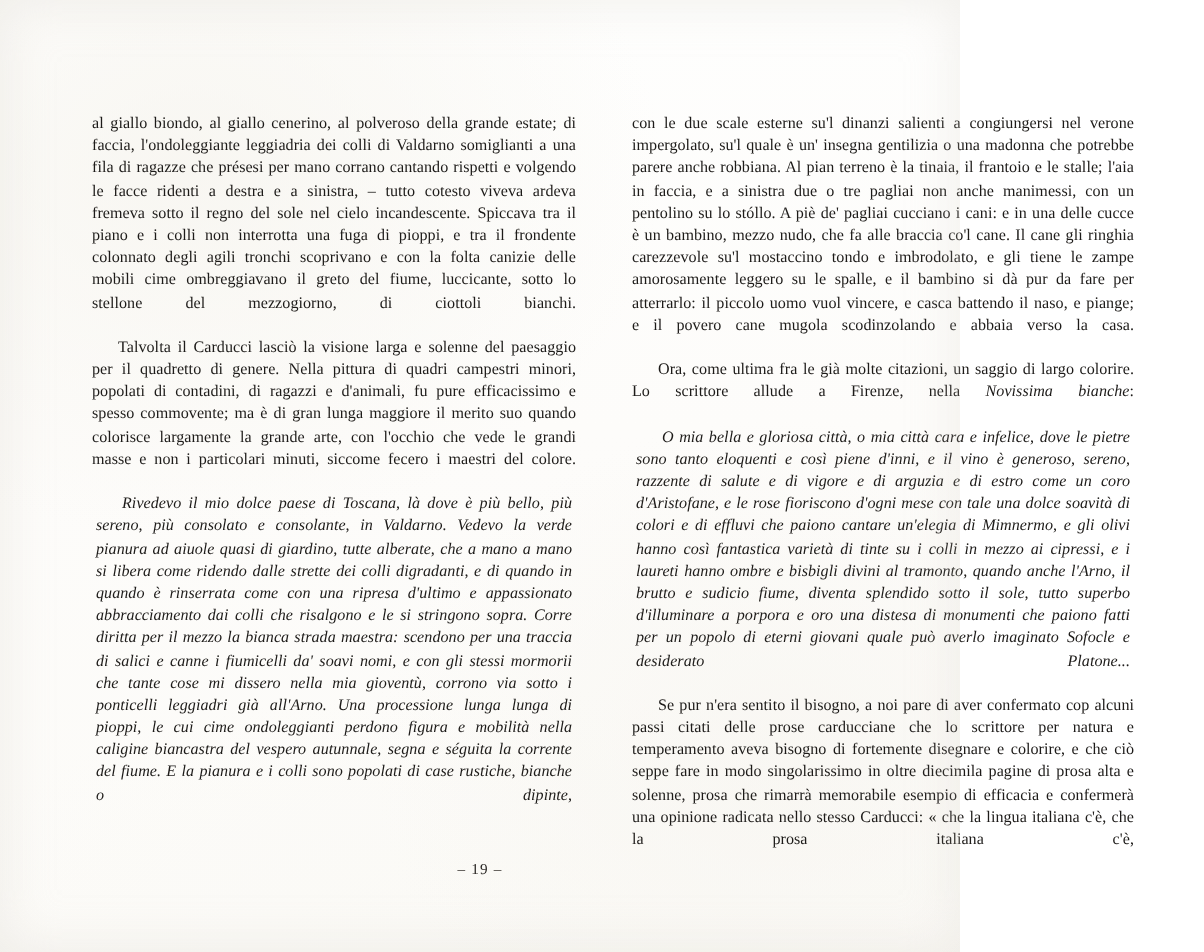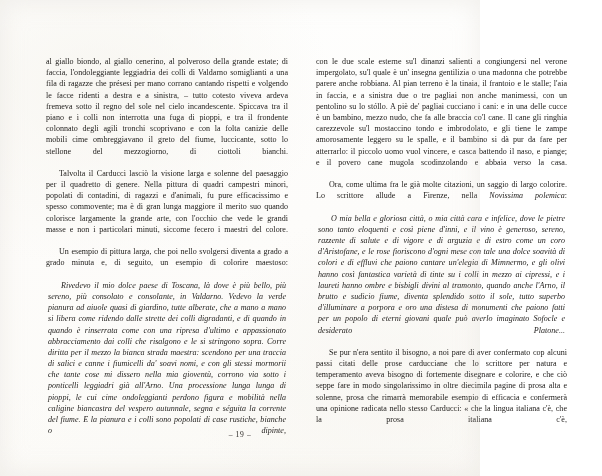--- a/index.html
+++ b/index.html
@@ -106,27 +106,26 @@
 
 <div id="page">
 
   <div id="paper-texture"></div>
 
   <div id="columns">
 
     <div class="column" id="col-left">
       <p class="para noindent">al giallo biondo, al giallo cenerino, al polveroso della grande estate; di faccia, l'ondoleggiante leggiadria dei colli di Valdarno somiglianti a una fila di ragazze che présesi per mano corrano cantando rispetti e volgendo le facce ridenti a destra e a sinistra, – tutto cotesto viveva ardeva fremeva sotto il regno del sole nel cielo incandescente. Spiccava tra il piano e i colli non interrotta una fuga di pioppi, e tra il frondente colonnato degli agili tronchi scoprivano e con la folta canizie delle mobili cime ombreggiavano il greto del fiume, luccicante, sotto lo stellone del mezzogiorno, di ciottoli bianchi.</p>
       <p class="para indent">Talvolta il Carducci lasciò la visione larga e solenne del paesaggio per il quadretto di genere. Nella pittura di quadri campestri minori, popolati di contadini, di ragazzi e d'animali, fu pure efficacissimo e spesso commovente; ma è di gran lunga maggiore il merito suo quando colorisce largamente la grande arte, con l'occhio che vede le grandi masse e non i particolari minuti, siccome fecero i maestri del colore.</p>
-      <p class="para indent">Un esempio di pittura larga, che poi nello svolgersi diventa a grado a grado minuta e, di seguito, un esempio di colorire maestoso:</p>
       <p class="para quote">Rivedevo il mio dolce paese di Toscana, là dove è più bello, più sereno, più consolato e consolante, in Valdarno. Vedevo la verde pianura ad aiuole quasi di giardino, tutte alberate, che a mano a mano si libera come ridendo dalle strette dei colli digradanti, e di quando in quando è rinserrata come con una ripresa d'ultimo e appassionato abbracciamento dai colli che risalgono e le si stringono sopra. Corre diritta per il mezzo la bianca strada maestra: scendono per una traccia di salici e canne i fiumicelli da' soavi nomi, e con gli stessi mormorii che tante cose mi dissero nella mia gioventù, corrono via sotto i ponticelli leggiadri già all'Arno. Una processione lunga lunga di pioppi, le cui cime ondoleggianti perdono figura e mobilità nella caligine biancastra del vespero autunnale, segna e séguita la corrente del fiume. E la pianura e i colli sono popolati di case rustiche, bianche o dipinte,</p>
     </div>
 
     <div class="column" id="col-right">
       <p class="para noindent">con le due scale esterne su'l dinanzi salienti a congiungersi nel verone impergolato, su'l quale è un' insegna gentilizia o una madonna che potrebbe parere anche robbiana. Al pian terreno è la tinaia, il frantoio e le stalle; l'aia in faccia, e a sinistra due o tre pagliai non anche manimessi, con un pentolino su lo stóllo. A piè de' pagliai cucciano i cani: e in una delle cucce è un bambino, mezzo nudo, che fa alle braccia co'l cane. Il cane gli ringhia carezzevole su'l mostaccino tondo e imbrodolato, e gli tiene le zampe amorosamente leggero su le spalle, e il bambino si dà pur da fare per atterrarlo: il piccolo uomo vuol vincere, e casca battendo il naso, e piange; e il povero cane mugola scodinzolando e abbaia verso la casa.</p>
-      <p class="para indent"><span>Ora, come ultima fra le già molte citazioni, un saggio di largo colorire. Lo scrittore allude a Firenze, nella </span><span class="it">Novissima polemica</span><span>:</span></p>
+      <p class="para indent"><span>Ora, come ultima fra le già molte citazioni, un saggio di largo colorire. Lo scrittore allude a Firenze, nella </span><span class="it">Novissima bianche</span><span>:</span></p>
       <p class="para quote">O mia bella e gloriosa città, o mia città cara e infelice, dove le pietre sono tanto eloquenti e così piene d'inni, e il vino è generoso, sereno, razzente di salute e di vigore e di arguzia e di estro come un coro d'Aristofane, e le rose fioriscono d'ogni mese con tale una dolce soavità di colori e di effluvi che paiono cantare un'elegia di Mimnermo, e gli olivi hanno così fantastica varietà di tinte su i colli in mezzo ai cipressi, e i laureti hanno ombre e bisbigli divini al tramonto, quando anche l'Arno, il brutto e sudicio fiume, diventa splendido sotto il sole, tutto superbo d'illuminare a porpora e oro una distesa di monumenti che paiono fatti per un popolo di eterni giovani quale può averlo imaginato Sofocle e desiderato Platone...</p>
       <p class="para indent">Se pur n'era sentito il bisogno, a noi pare di aver confermato cop alcuni passi citati delle prose carducciane che lo scrittore per natura e temperamento aveva bisogno di fortemente disegnare e colorire, e che ciò seppe fare in modo singolarissimo in oltre diecimila pagine di prosa alta e solenne, prosa che rimarrà memorabile esempio di efficacia e confermerà una opinione radicata nello stesso Carducci: « che la lingua italiana c'è, che la prosa italiana c'è,</p>
     </div>
 
   </div>
 
   <div id="folio"><span class="dash">–</span>&nbsp;<span>19</span>&nbsp;<span class="dash">–</span></div>
 
   <div id="vignette"></div>
 

